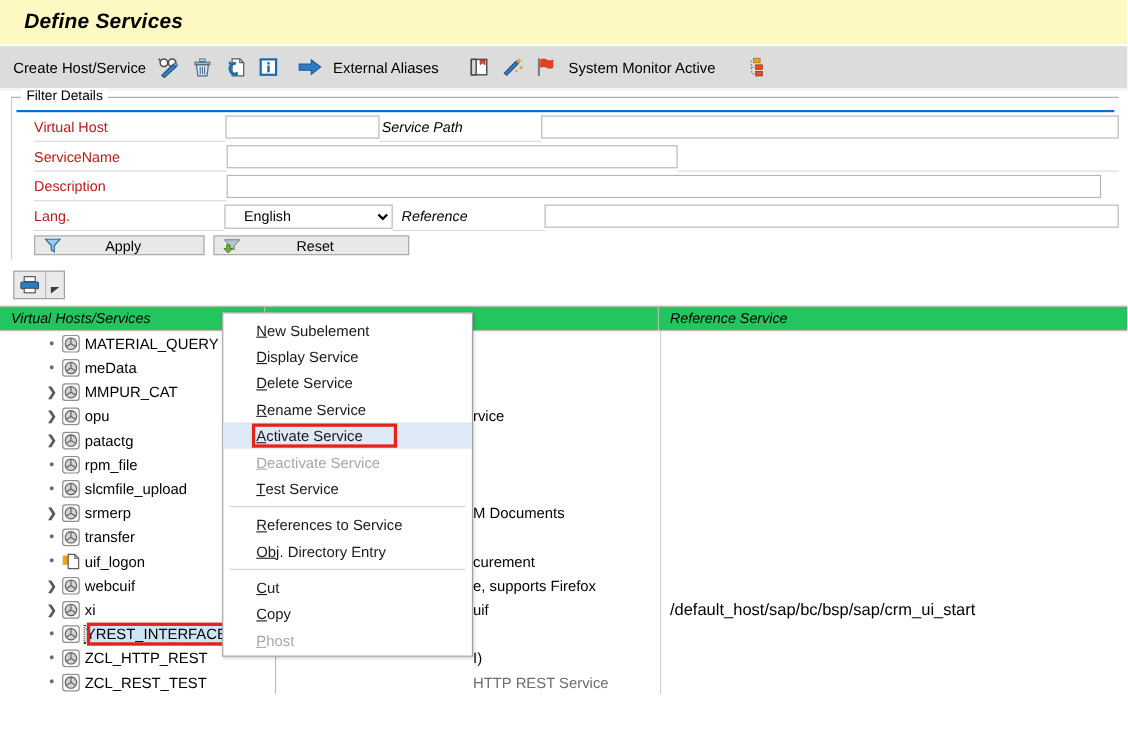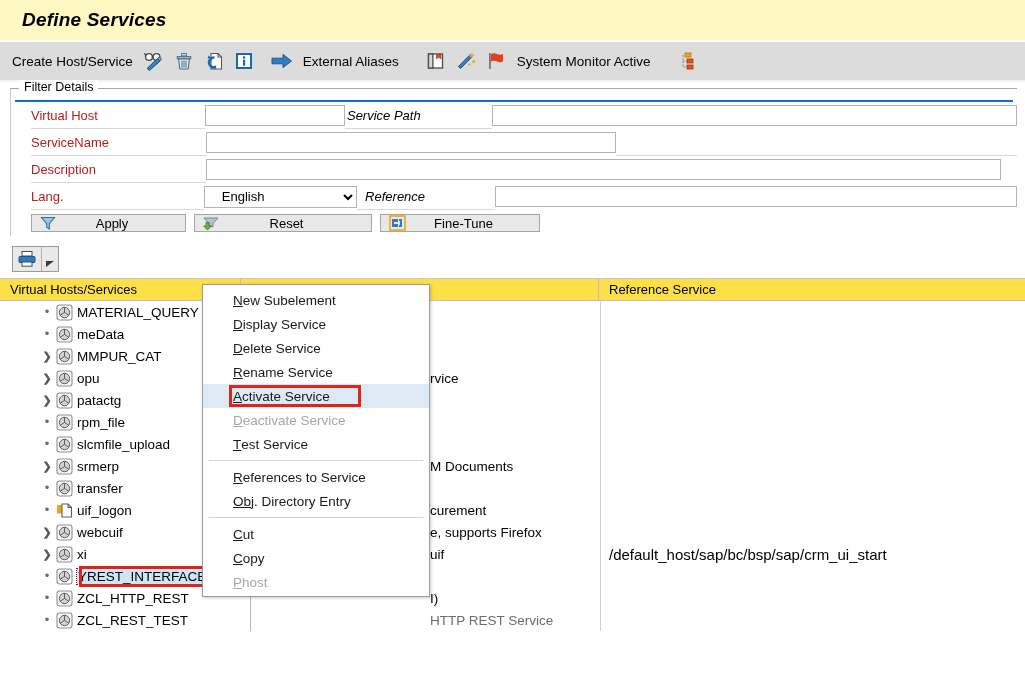--- a/index.html
+++ b/index.html
@@ -179,24 +179,25 @@
 
   
   #tablewrap {
     margin-top: 6px;
     position: relative;
     height: 360px;
   }
   #thead {
     display: flex;
     height: 23px;
-    background: #fde047;
+    background: #22c55e;
     border-top: 1px solid #c6c6c6;
     border-bottom: 1px solid #c0c0c0;
     align-items: center;
+    font-style: italic;
   }
   #thead .th {
     font-size: 13px;
     color: #000;
     padding-left: 10px;
     height: 23px;
     line-height: 23px;
   }
   .th-sep { border-left: 1px solid #bdbdbd; }
 
@@ -460,30 +461,20 @@
     <button class="sapbtn" style="width:178px">
       <span class="bicon">
         <svg width="18" height="16" viewBox="0 0 18 16">
           <path d="M2 3 H16 L11 8.5 V12 L7 10.5 V8.5 Z" fill="#b9c5ce" stroke="#6b7d89" stroke-width=".9"></path>
           <path d="M4.5 15 L8.5 11 H6 V7.5 H3 V11 H.6 Z" fill="#6cb33f" stroke="#3c7a1e" stroke-width=".8" transform="translate(1,0)"></path>
         </svg>
       </span>
       <span class="blabel">Reset</span>
     </button>
 
-    <button class="sapbtn" style="width:160px">
-      <span class="bicon">
-        <svg width="17" height="16" viewBox="0 0 17 16">
-          <rect x="1" y="1" width="15" height="14" fill="none" stroke="#f0a317" stroke-width="1.6"></rect>
-          <path d="M3 4 H9 v3 H5 v2 h4 v3 H3 Z" fill="#2e7cc4"></path>
-          <path d="M10 4 h3 v8 h-3 v-2 h1 V6 h-1 Z" fill="#2e7cc4"></path>
-        </svg>
-      </span>
-      <span class="blabel">Fine-Tune</span>
-    </button>
   </div>
 </div>
 
 <div id="printbar">
   <div class="printbtn">
     <span class="p1">
       <svg width="20" height="18" viewBox="0 0 20 18">
         <rect x="5" y="1.5" width="10" height="4.5" fill="#fff" stroke="#4a4a4a" stroke-width="1"></rect>
         <rect x="2" y="6.5" width="16" height="6" rx="1" fill="#2e7cc4" stroke="#1d5384" stroke-width="1"></rect>
         <rect x="5" y="12" width="10" height="4.2" fill="#fff" stroke="#4a4a4a" stroke-width="1"></rect>

